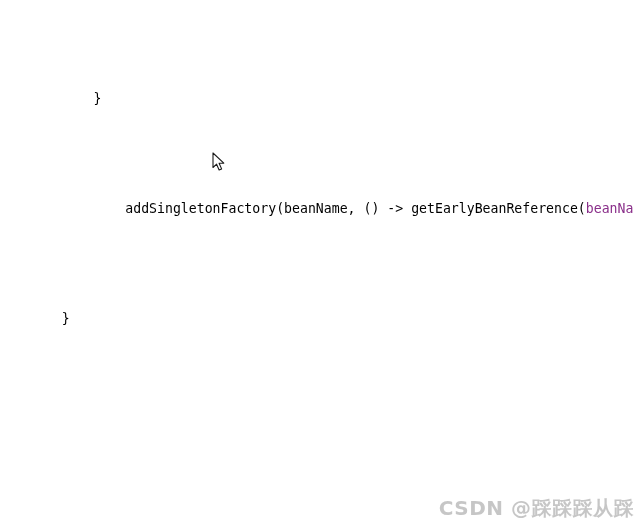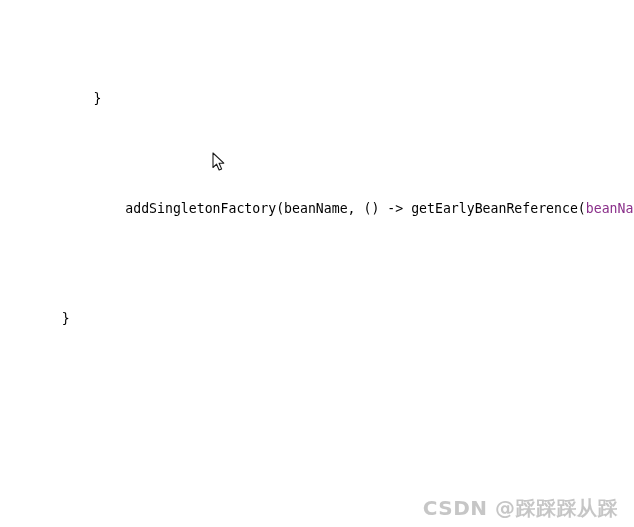--- a/index.html
+++ b/index.html
@@ -41,21 +41,21 @@
     position: absolute;
     left: 212px;
     top: 152px;
     width: 14px;
     height: 20px;
     pointer-events: none;
   }
   
   .watermark {
     position: absolute;
-    right: 16px;
+    right: 0;
     bottom: 8px;
     font-family: "DejaVu Sans", "Liberation Sans", sans-serif;
     font-size: 20px;
     font-weight: bold;
     color: rgba(120,120,120,0.42);
     white-space: nowrap;
     letter-spacing: 0.5px;
     pointer-events: none;
     user-select: none;
   }

